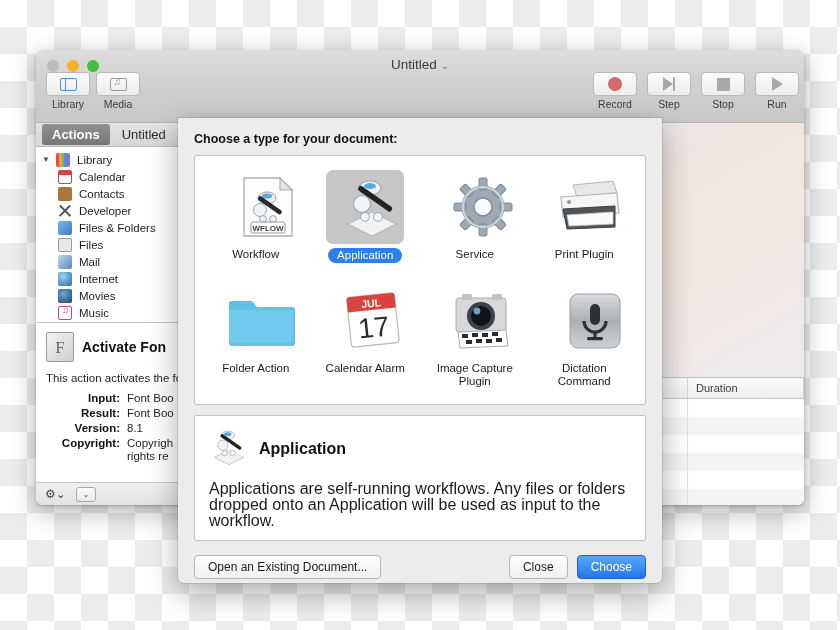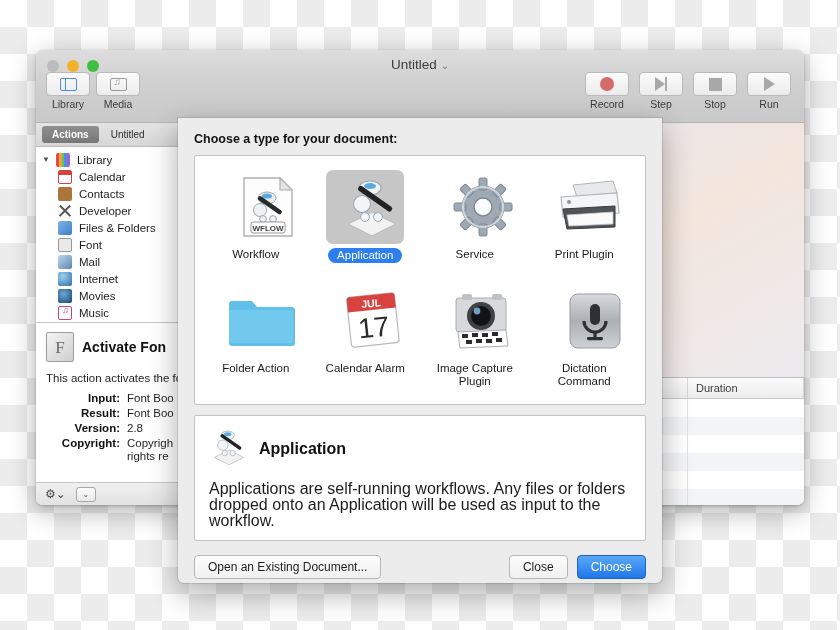--- a/index.html
+++ b/index.html
@@ -45,21 +45,21 @@
   .tl.green { background: #3fc03f; }
 
   .win-title {
     position: absolute; top: 7px; left: 0; right: 0;
     text-align: center;
     font-size: 13.5px; color: #3b3b3b;
   }
   .win-title .chev { font-size: 10px; color: #7a7a7a; margin-left: 4px; }
 
   .tb-left { position: absolute; left: 10px; top: 22px; display: flex; gap: 6px; }
-  .tb-right { position: absolute; right: 13px; top: 22px; display: flex; gap: 10px; }
+  .tb-right { position: absolute; right: 5px; top: 22px; display: flex; gap: 10px; }
 
   .tbbtn {
     width: 44px;
     display: flex; flex-direction: column; align-items: center;
     cursor: default;
   }
   .tbbtn .chip {
     width: 44px; height: 24px;
     border-radius: 4px;
     background: linear-gradient(to bottom,#fbfbfb,#ececec);
@@ -89,21 +89,21 @@
     border-right: 1px solid #c6c6c6;
     display: flex; flex-direction: column;
   }
   .segbar {
     height: 24px;
     background: linear-gradient(to bottom,#e4e4e4,#d6d6d6);
     border-bottom: 1px solid #bdbdbd;
     display: flex; align-items: center; padding-left: 6px; gap: 2px;
   }
   .seg {
-    font-size: 10px; padding: 3px 10px; border-radius: 3px; color: #2e2e2e;
+    font-size: 13px; padding: 3px 10px; border-radius: 3px; color: #2e2e2e;
   }
   .seg.on { background: linear-gradient(to bottom,#8f8f8f,#787878); color: #fff; font-weight: bold; }
 
   .lib-list { flex: 1; background: #fff; padding: 4px 0; overflow: hidden; }
   .li {
     display: flex; align-items: center; gap: 6px;
     font-size: 11.5px; color: #1d1d1d;
     height: 17px; padding-left: 8px;
   }
   .li.root { font-weight: normal; padding-left: 6px; }
@@ -352,21 +352,21 @@
         <div class="li child">
           <span class="ico ic-dev"></span>
           <span class="nm">Developer</span>
         </div>
         <div class="li child">
           <span class="ico ic-files"></span>
           <span class="nm">Files &amp; Folders</span>
         </div>
         <div class="li child">
           <span class="ico ic-fonts"></span>
-          <span class="nm">Font</span>
+          <span class="nm">Files</span>
         </div>
         <div class="li child">
           <span class="ico ic-mail"></span>
           <span class="nm">Mail</span>
         </div>
         <div class="li child">
           <span class="ico ic-internet"></span>
           <span class="nm">Internet</span>
         </div>
         <div class="li child">
@@ -393,21 +393,21 @@
           <div class="info-row">
             <span class="k">Input:</span>
             <span class="v">Font Boo</span>
           </div>
           <div class="info-row">
             <span class="k">Result:</span>
             <span class="v">Font Boo</span>
           </div>
           <div class="info-row">
             <span class="k">Version:</span>
-            <span class="v">2.8</span>
+            <span class="v">8.1</span>
           </div>
           <div class="info-row">
             <span class="k">Copyright:</span>
             <span class="v wrap2">
               <span>Copyrigh</span><br>
               <span>rights re</span>
             </span>
           </div>
         </div>
       </div>

